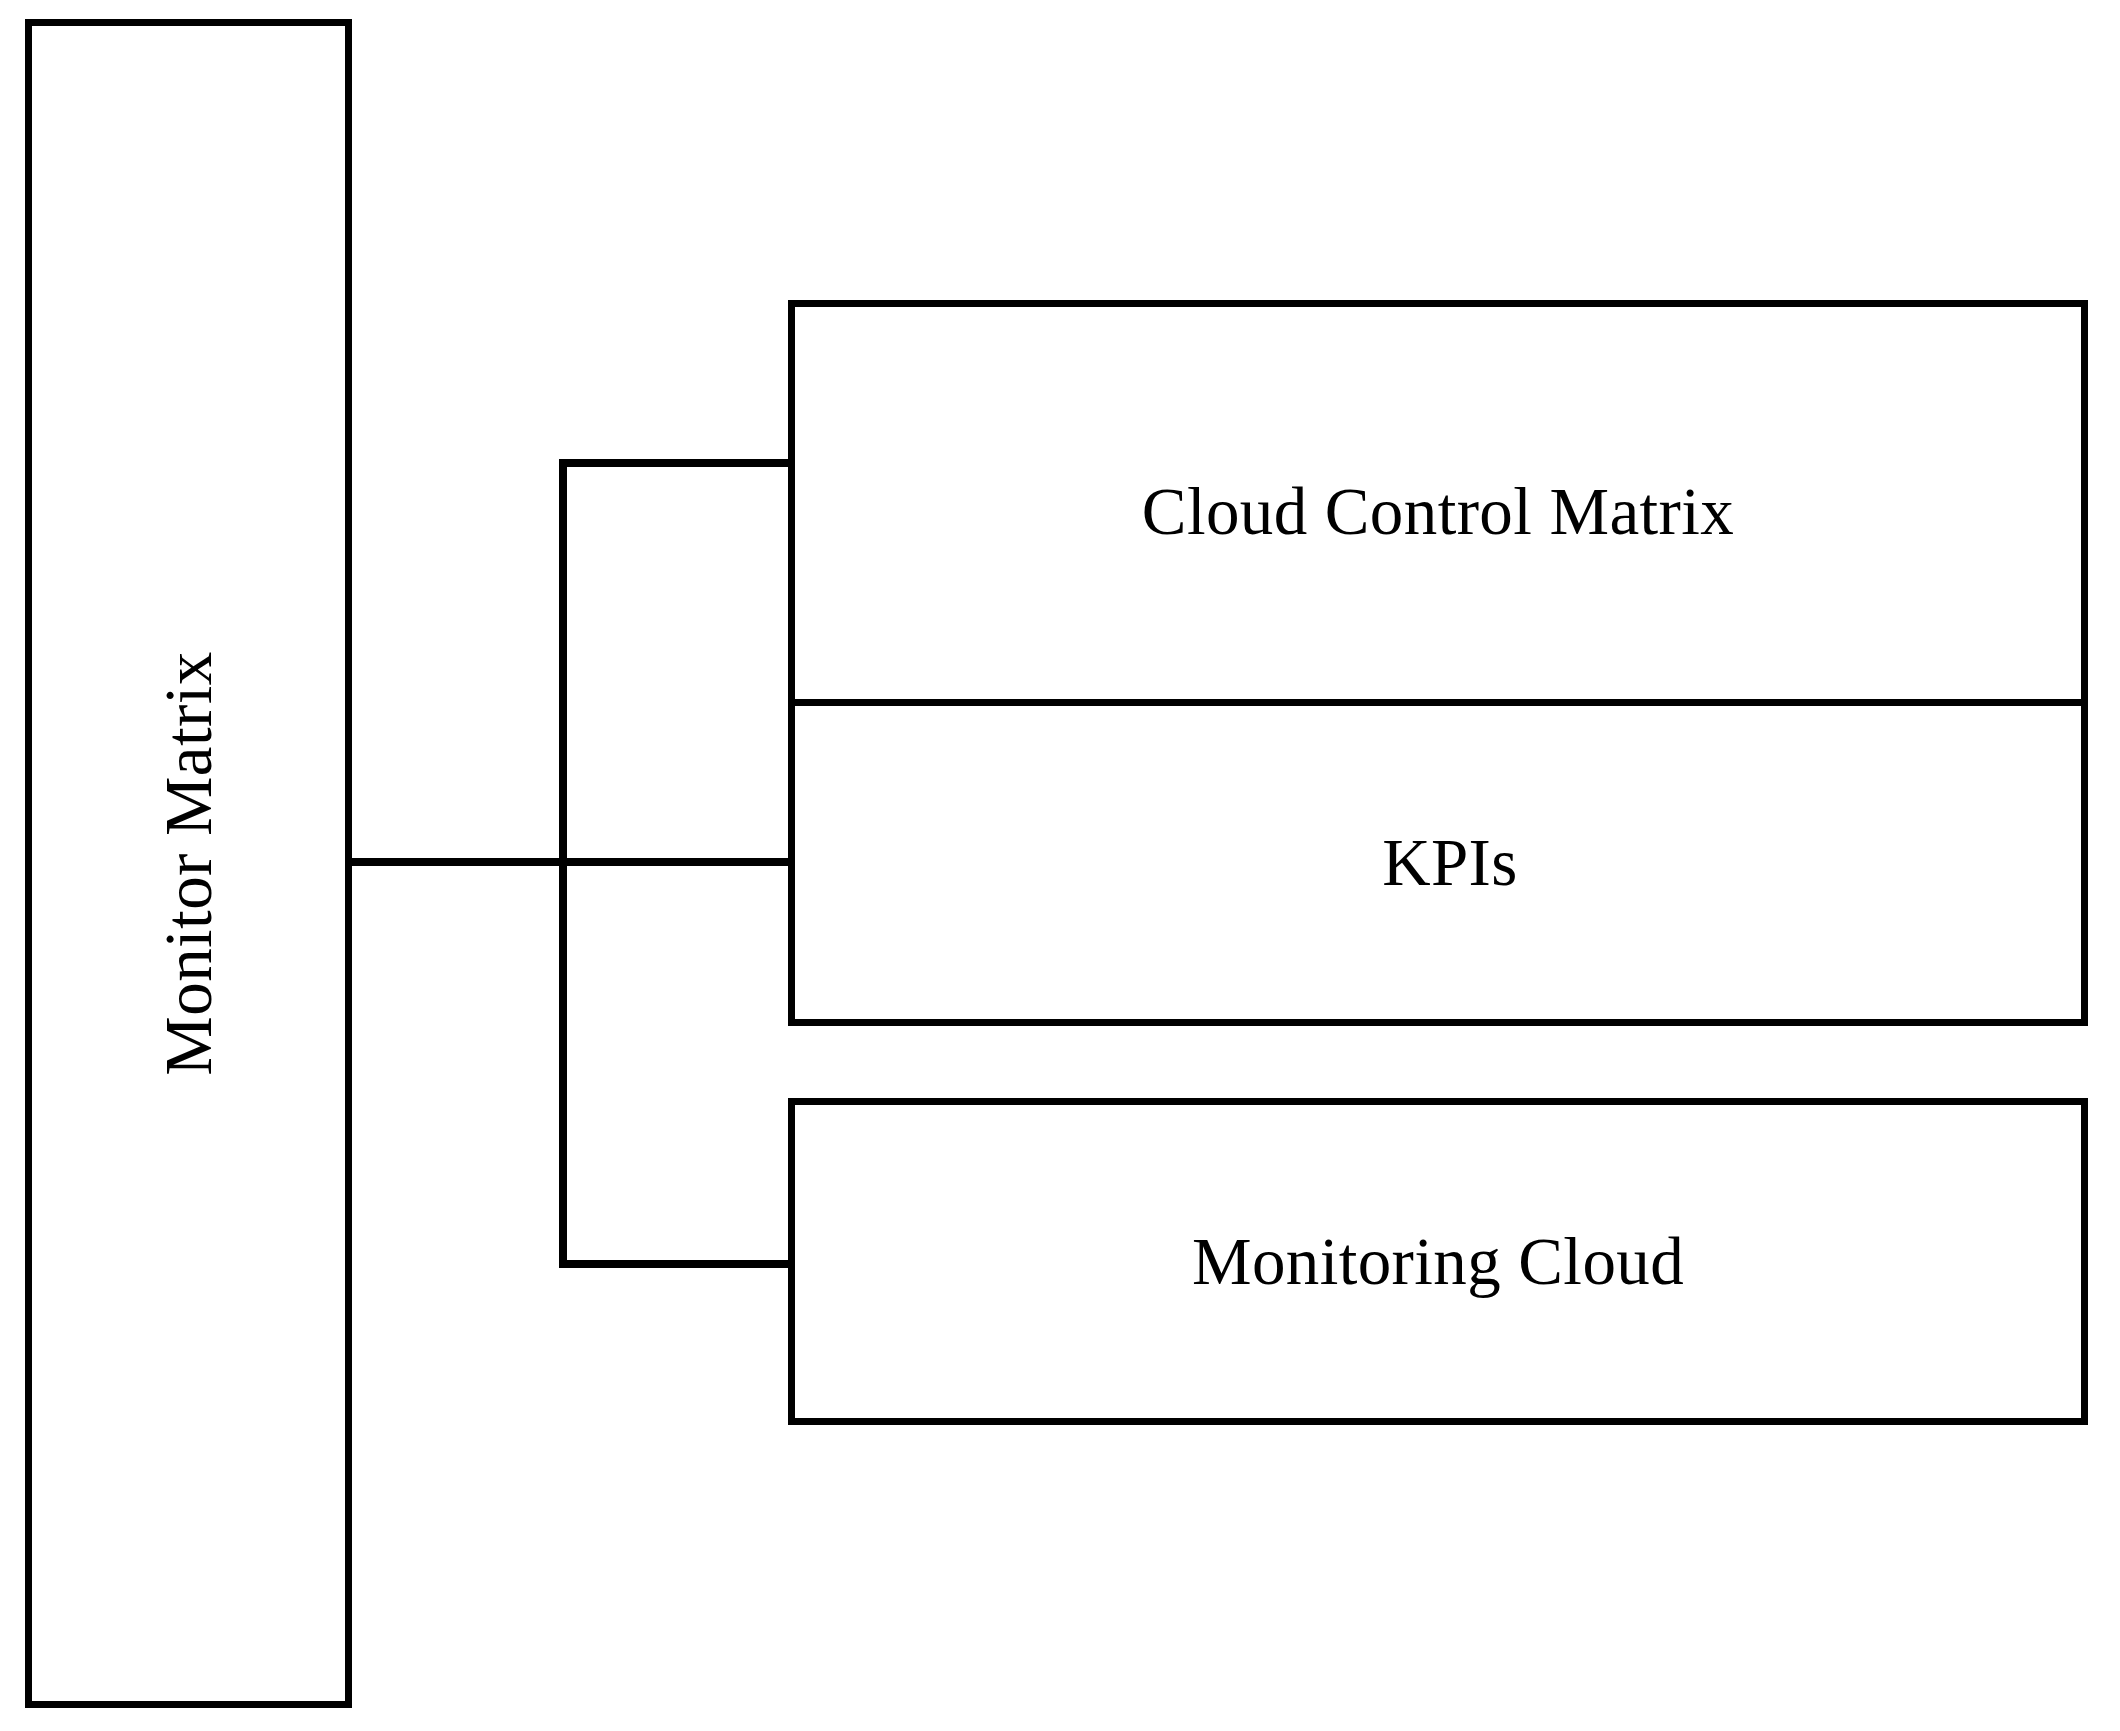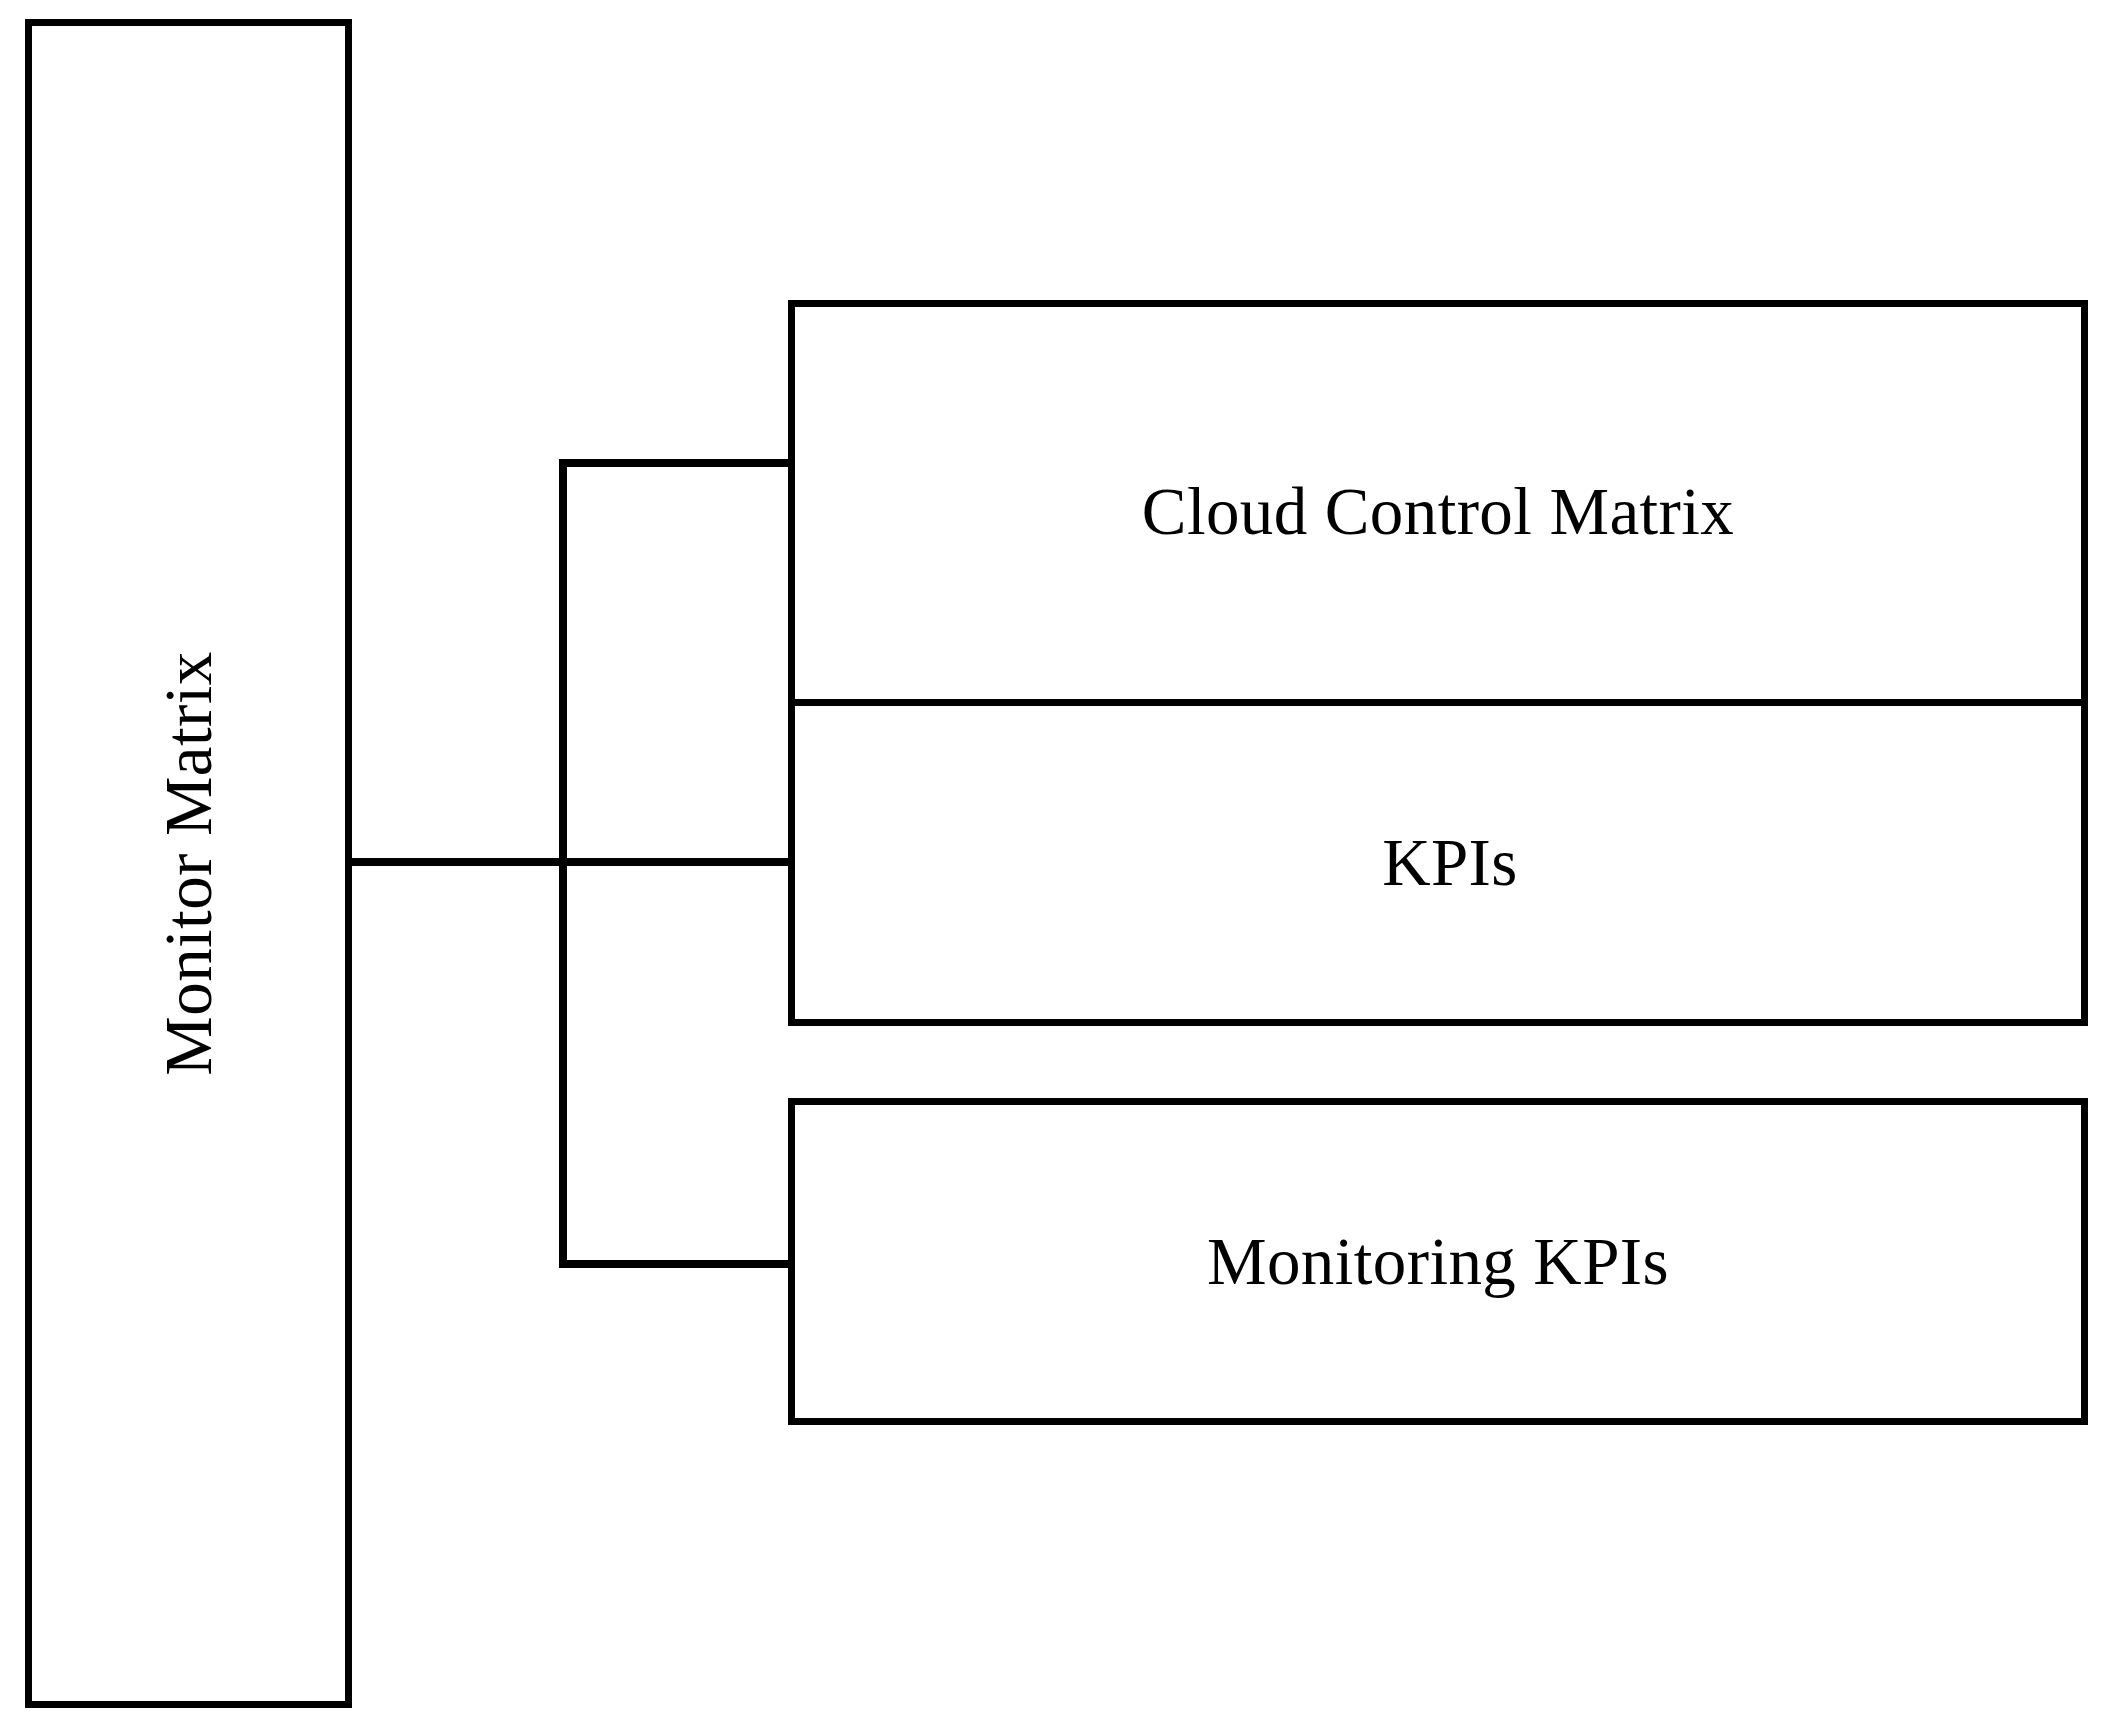--- a/index.html
+++ b/index.html
@@ -114,17 +114,17 @@
 
   <div class="node child" id="child-node-0">
     <span class="node-label">Cloud Control Matrix</span>
   </div>
 
   <div class="node child" id="child-node-1">
     <span class="node-label">KPIs</span>
   </div>
 
   <div class="node child" id="child-node-2">
-    <span class="node-label">Monitoring KPIs</span>
+    <span class="node-label">Monitoring Cloud</span>
   </div>
 
 </div>
 
 
 </body></html>

